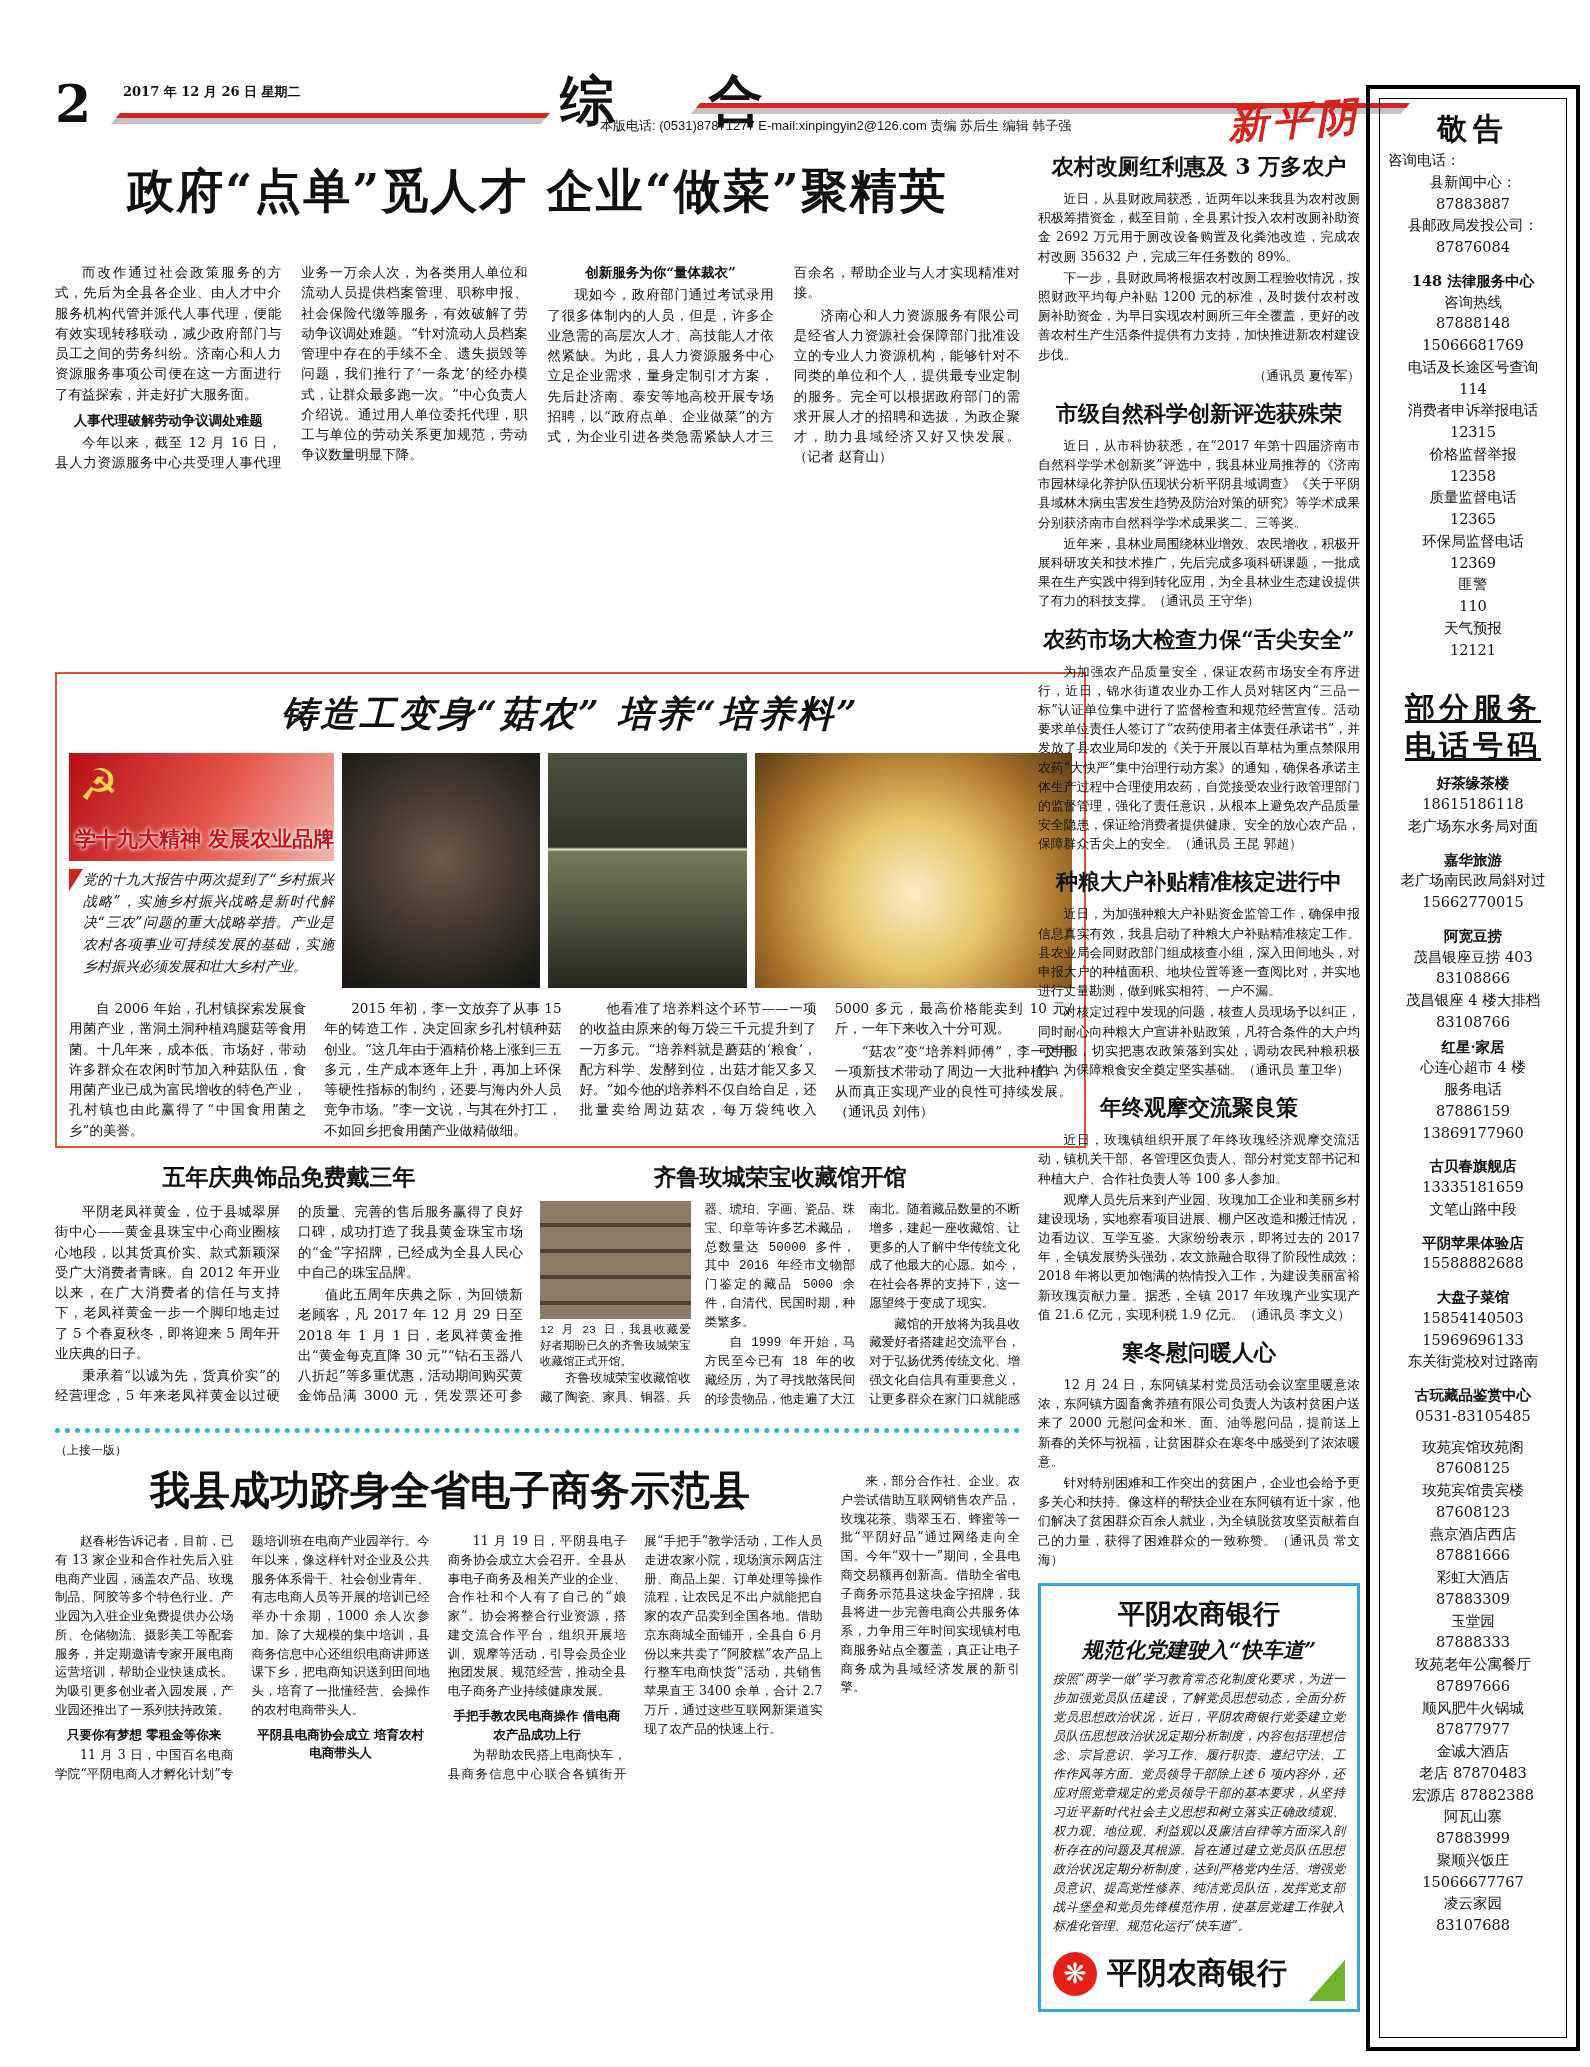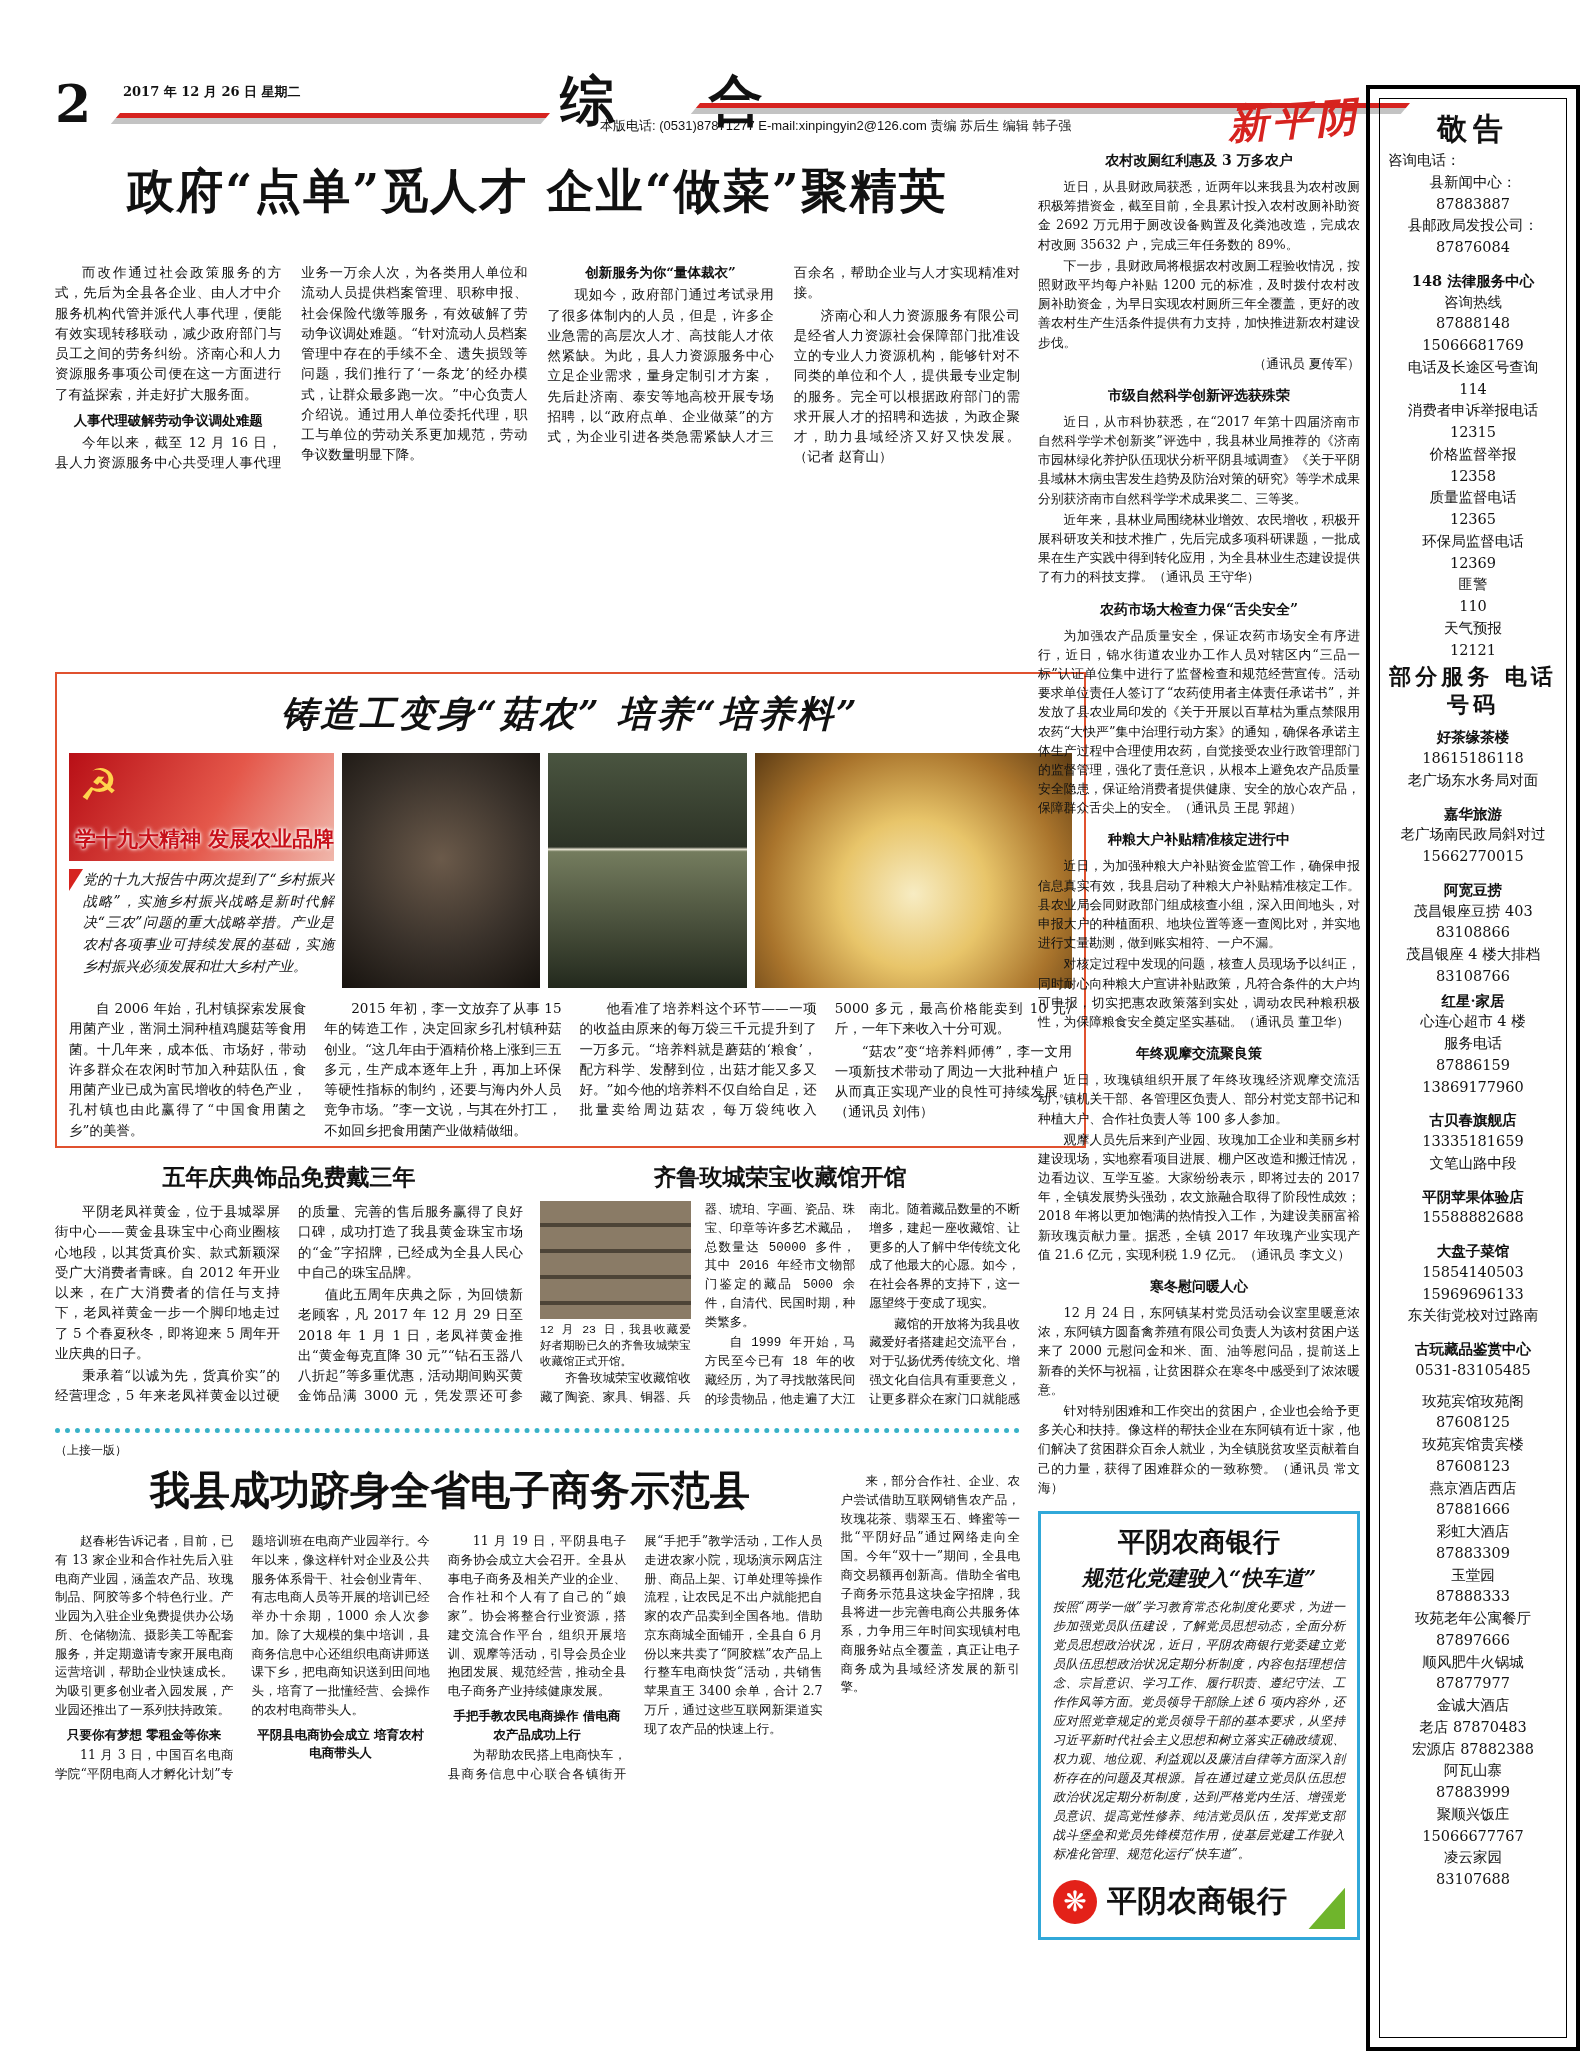--- a/index.html
+++ b/index.html
@@ -60,21 +60,21 @@
   .bottom-sec { position:absolute; left:55px; top:1442px; width:965px; height:608px; }
   .cont-note { font-size:12px; }
   .bottom-head { text-align:center; width:790px; font-size:40px; font-weight:900; margin:4px 0 14px; white-space:nowrap; }
   .bottom-flex { display:flex; gap:18px; }
   .bottom-cols { width:770px; height:520px; column-count:4; column-gap:18px; overflow:hidden; font-size:12.5px; }
   .bottom-side { width:180px; height:595px; overflow:hidden; font-size:12.5px; margin-top:-60px; }
 
   
   .rightcol { position:absolute; left:1038px; top:152px; width:322px; }
   .r-art { margin-bottom:14px; }
-  .r-h { text-align:center; font-size:14px; font-weight:900; margin-bottom:7px; white-space:nowrap; }
+  .r-h { text-align:center; font-size:22px; font-weight:900; margin-bottom:7px; white-space:nowrap; }
   .r-b { font-size:12.8px; }
 
   
   .bank-ad { border:3px solid #31a8d9; padding:10px 12px 8px; margin-top:6px; }
   .bank-t1 { text-align:center; font-size:27px; font-weight:900; }
   .bank-t2 { text-align:center; font-size:21px; font-weight:900; font-style:italic; margin:4px 0 6px; }
   .bank-body { font-style:italic; font-size:12.3px; line-height:1.55; text-align:justify; }
   .bank-logo-row { display:flex; align-items:center; margin-top:10px; height:54px; position:relative; overflow:hidden; }
   .bank-logo-icon { width:44px; height:44px; border-radius:50%; background:#e32119; color:#fff; font-size:28px; display:flex; align-items:center; justify-content:center; flex:0 0 44px; }
   .bank-logo-text { font-size:30px; font-weight:900; margin-left:10px; white-space:nowrap; }
@@ -83,21 +83,21 @@
 
   
   .sidebar { position:absolute; right:10px; top:85px; width:214px; height:1966px; border:4px solid #000; padding:9px; }
   .sidebar-inner { border:1px solid #000; height:100%; padding:10px 8px; overflow:hidden; text-align:center; }
   .sb-title { font-size:30px; font-weight:900; letter-spacing:6px; }
   .sb-notice { font-size:14.5px; line-height:1.5; text-align:justify; text-indent:2em; margin-top:4px; }
   .dir-line { font-size:14.5px; line-height:1.5; }
   .dir-line.left { text-align:left; }
   .dir-line.name { font-weight:bold; margin-top:2px; }
   .dir-line.gap { height:9px; }
-  .sb-services { font-size:22px; font-weight:900; line-height:1.25; margin:2px 0 8px; letter-spacing:4px; }
+  .sb-services { font-size:30px; font-weight:900; line-height:1.25; margin:28px 0 8px; letter-spacing:4px;text-decoration:underline; }
 </style>
 </head>
 <body>
 
 <div class="page">
 
   <div class="hdr">
     <div class="pageno">2</div>
     <div class="hdate">2017 年 12 月 26 日  星期二</div>
     <div class="sw sw1">

